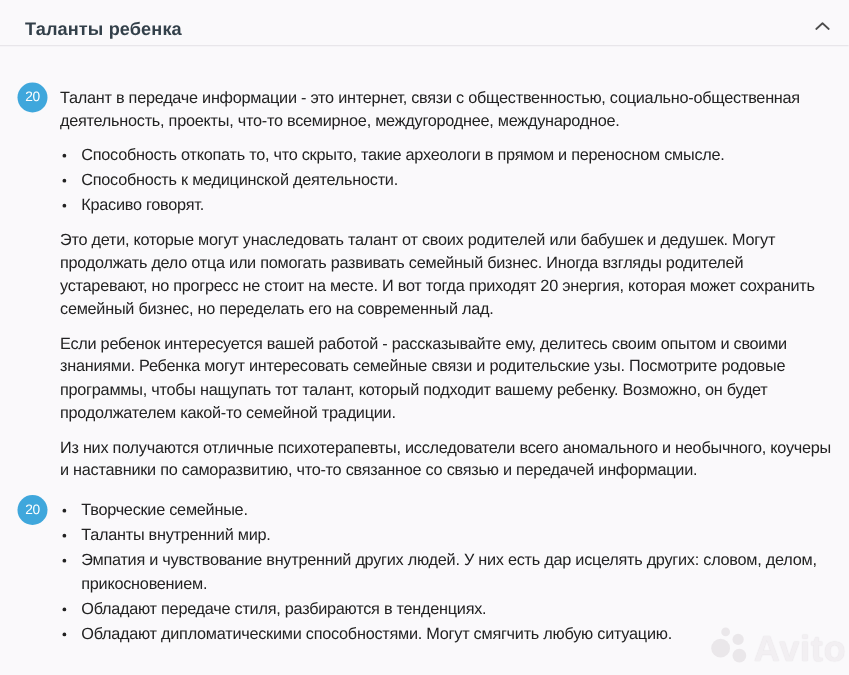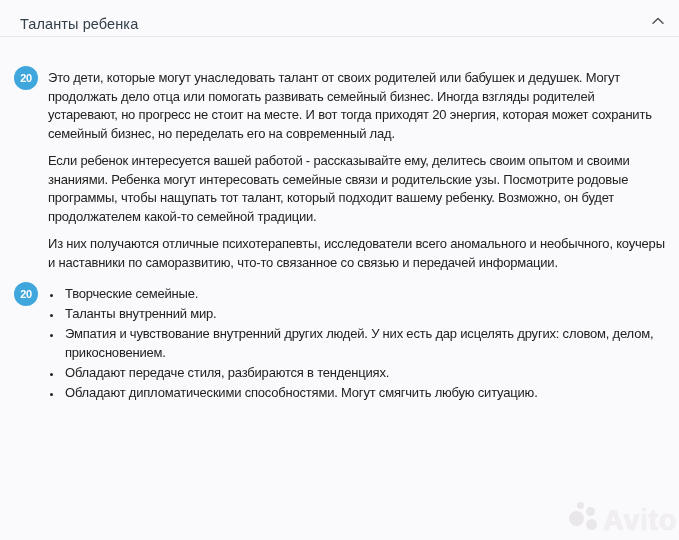--- a/index.html
+++ b/index.html
@@ -16,35 +16,35 @@
 
   
   .panel-header {
     display: flex; justify-content: space-between; align-items: center;
     padding: 11px 14px 0 20px;
     height: 37px;
     border-bottom: 1px solid #e8e6ea;
     cursor: pointer;
   }
   .panel-title {
-    font-size: 14.5px; font-weight: normal; color: #33404a; letter-spacing: 0.1px;
+    font-size: 14.5px; font-weight: bold; color: #33404a; letter-spacing: 0.1px;
   }
   .chevron { width: 14px; height: 10px; display: inline-flex; align-items: center; justify-content: center; margin-top: -6px; }
 
   
   .content {
     padding: 32px 12px 0 48px;
   }
   .section { position: relative; }
   .section + .section { margin-top: 13px; }
   .badge {
     position: absolute; left: -34px; top: -3px;
     width: 24px; height: 24px; border-radius: 50%;
     background: #3fa7dc; color: #ffffff;
-    font-size: 11px; font-weight: bold;
+    font-size: 11px; font-weight: normal;
     display: flex; align-items: center; justify-content: center;
     letter-spacing: -0.3px;
   }
   p {
     margin: 0 0 9px 0;
     font-size: 13px; line-height: 18.5px; letter-spacing: -0.2px;
   }
   ul {
     margin: 0 0 9px 0; padding: 0 0 0 15px;
   }
@@ -83,20 +83,26 @@
       <svg width="12" height="8" viewBox="0 0 12 8">
         <polyline points="1,6.2 6,1.6 11,6.2" fill="none" stroke="#4d4d4d" stroke-width="1.4" stroke-linecap="round" stroke-linejoin="round"></polyline>
       </svg>
     </span>
   </div>
 
   <div class="content">
 
     <div class="section">
       <div class="badge">20</div>
+      <p>Талант в передаче информации - это интернет, связи с общественностью, социально-общественная деятельность, проекты, что-то всемирное, междугороднее, международное.</p>
+      <ul>
+        <li>Способность откопать то, что скрыто, такие археологи в прямом и переносном смысле.</li>
+        <li>Способность к медицинской деятельности.</li>
+        <li>Красиво говорят.</li>
+      </ul>
       <p>Это дети, которые могут унаследовать талант от своих родителей или бабушек и дедушек. Могут продолжать дело отца или помогать развивать семейный бизнес. Иногда взгляды родителей устаревают, но прогресс не стоит на месте. И вот тогда приходят 20 энергия, которая может сохранить семейный бизнес, но переделать его на современный лад.</p>
       <p>Если ребенок интересуется вашей работой - рассказывайте ему, делитесь своим опытом и своими знаниями. Ребенка могут интересовать семейные связи и родительские узы. Посмотрите родовые программы, чтобы нащупать тот талант, который подходит вашему ребенку. Возможно, он будет продолжателем какой-то семейной традиции.</p>
       <p>Из них получаются отличные психотерапевты, исследователи всего аномального и необычного, коучеры и наставники по саморазвитию, что-то связанное со связью и передачей информации.</p>
     </div>
 
     <div class="section">
       <div class="badge">20</div>
       <ul>
         <li>Творческие семейные.</li>
         <li>Таланты внутренний мир.</li>

